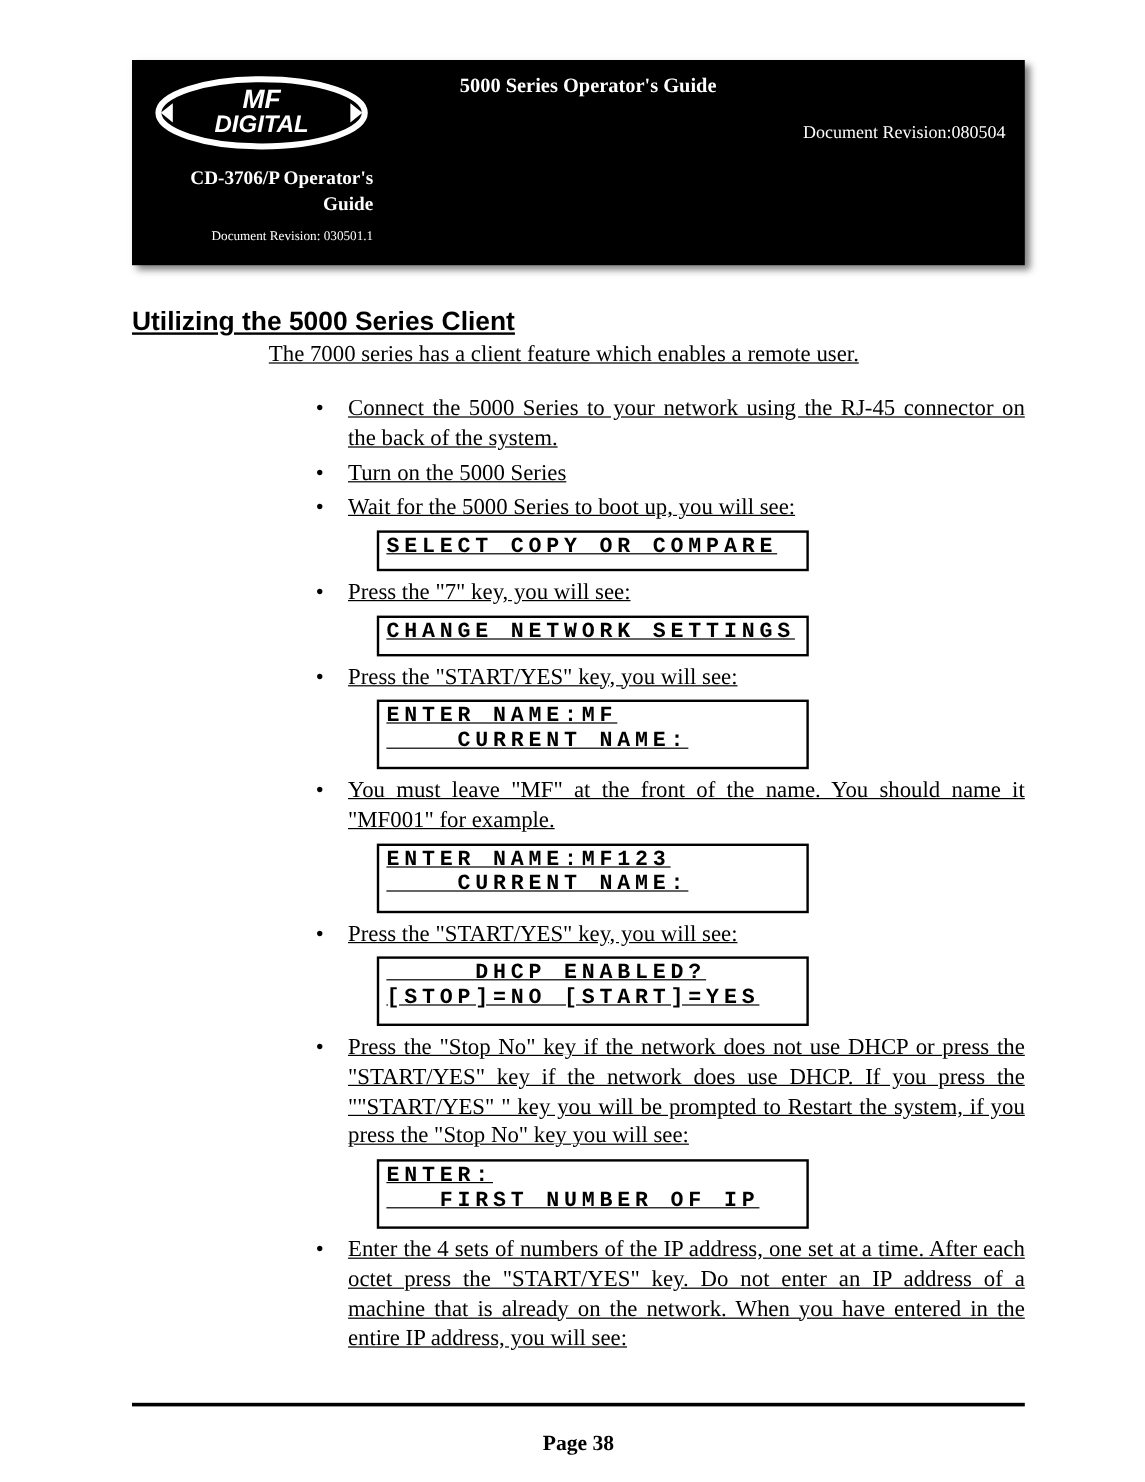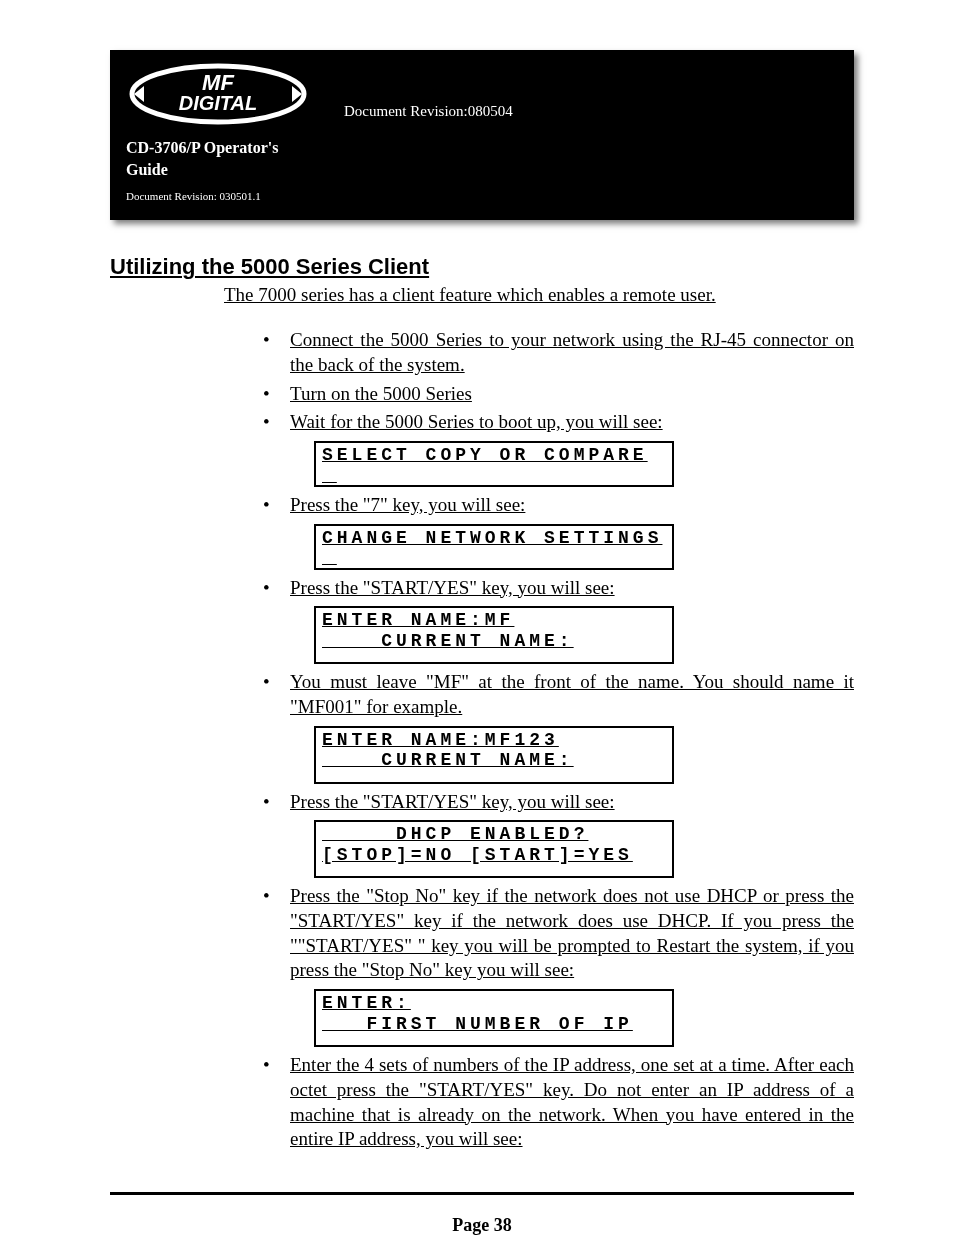--- a/index.html
+++ b/index.html
@@ -16,21 +16,21 @@
   .header-block {
     background: #000;
     color: #fff;
     padding: 12px 16px 18px 16px;
     position: relative;
     box-shadow: 4px 4px 6px rgba(0,0,0,0.5);
   }
   .header-top {
     display: flex;
     align-items: flex-start;
-    gap: 33px;
+    gap: 2px;
   }
   .logo-wrap {
     width: 185px;
     flex-shrink: 0;
   }
   .logo {
     width: 185px;
     height: 65px;
   }
   .header-center {
@@ -40,21 +40,21 @@
     font-size: 17px;
   }
   .header-right {
     font-size: 15px;
     white-space: nowrap;
     align-self: center;
     margin-top: 29px;
   }
   .header-sub {
     width: 185px;
-    text-align: left;
+    text-align: right;
     margin-top: 6px;
   }
   .header-sub .hs-title {
     font-weight: bold;
     font-size: 16px;
     line-height: 1.35;
   }
   .header-sub .hs-rev {
     font-size: 11px;
     margin-top: 10px;
@@ -106,21 +106,21 @@
     margin: 6px 0 6px 24px;
     width: 360px;
     line-height: 1.15;
     white-space: pre;
     overflow: hidden;
   }
   .lcd.tall {
     height: 58px;
   }
   .lcd.short {
-    height: 46px;
+    height: 34px;
   }
   .footer-rule {
     border-top: 3px solid #000;
     margin-top: 40px;
   }
   .page-num {
     text-align: center;
     font-weight: bold;
     font-size: 18px;
     margin-top: 20px;
@@ -135,20 +135,21 @@
     <div class="header-top">
       <div class="logo-wrap">
         <svg class="logo" viewBox="0 0 185 65">
           <ellipse cx="92" cy="32" rx="86" ry="28" fill="none" stroke="#fff" stroke-width="5"></ellipse>
           <polygon points="8,32 18,24 18,40" fill="#fff"></polygon>
           <polygon points="176,32 166,24 166,40" fill="#fff"></polygon>
           <text x="92" y="28" text-anchor="middle" fill="#fff" font-family="Arial" font-weight="900" font-style="italic" font-size="22">MF</text>
           <text x="92" y="48" text-anchor="middle" fill="#fff" font-family="Arial" font-weight="900" font-style="italic" font-size="20">DIGITAL</text>
         </svg>
       </div>
+      <div class="header-center">5000 Series Operator's Guide</div>
       <div class="header-right">Document Revision:080504</div>
     </div>
     <div class="header-sub">
       <div class="hs-title">CD-3706/P Operator's Guide</div>
       <div class="hs-rev">Document Revision: 030501.1</div>
     </div>
   </div>
 
   <div class="content">
     <div class="section-head">Utilizing the 5000 Series Client</div>

